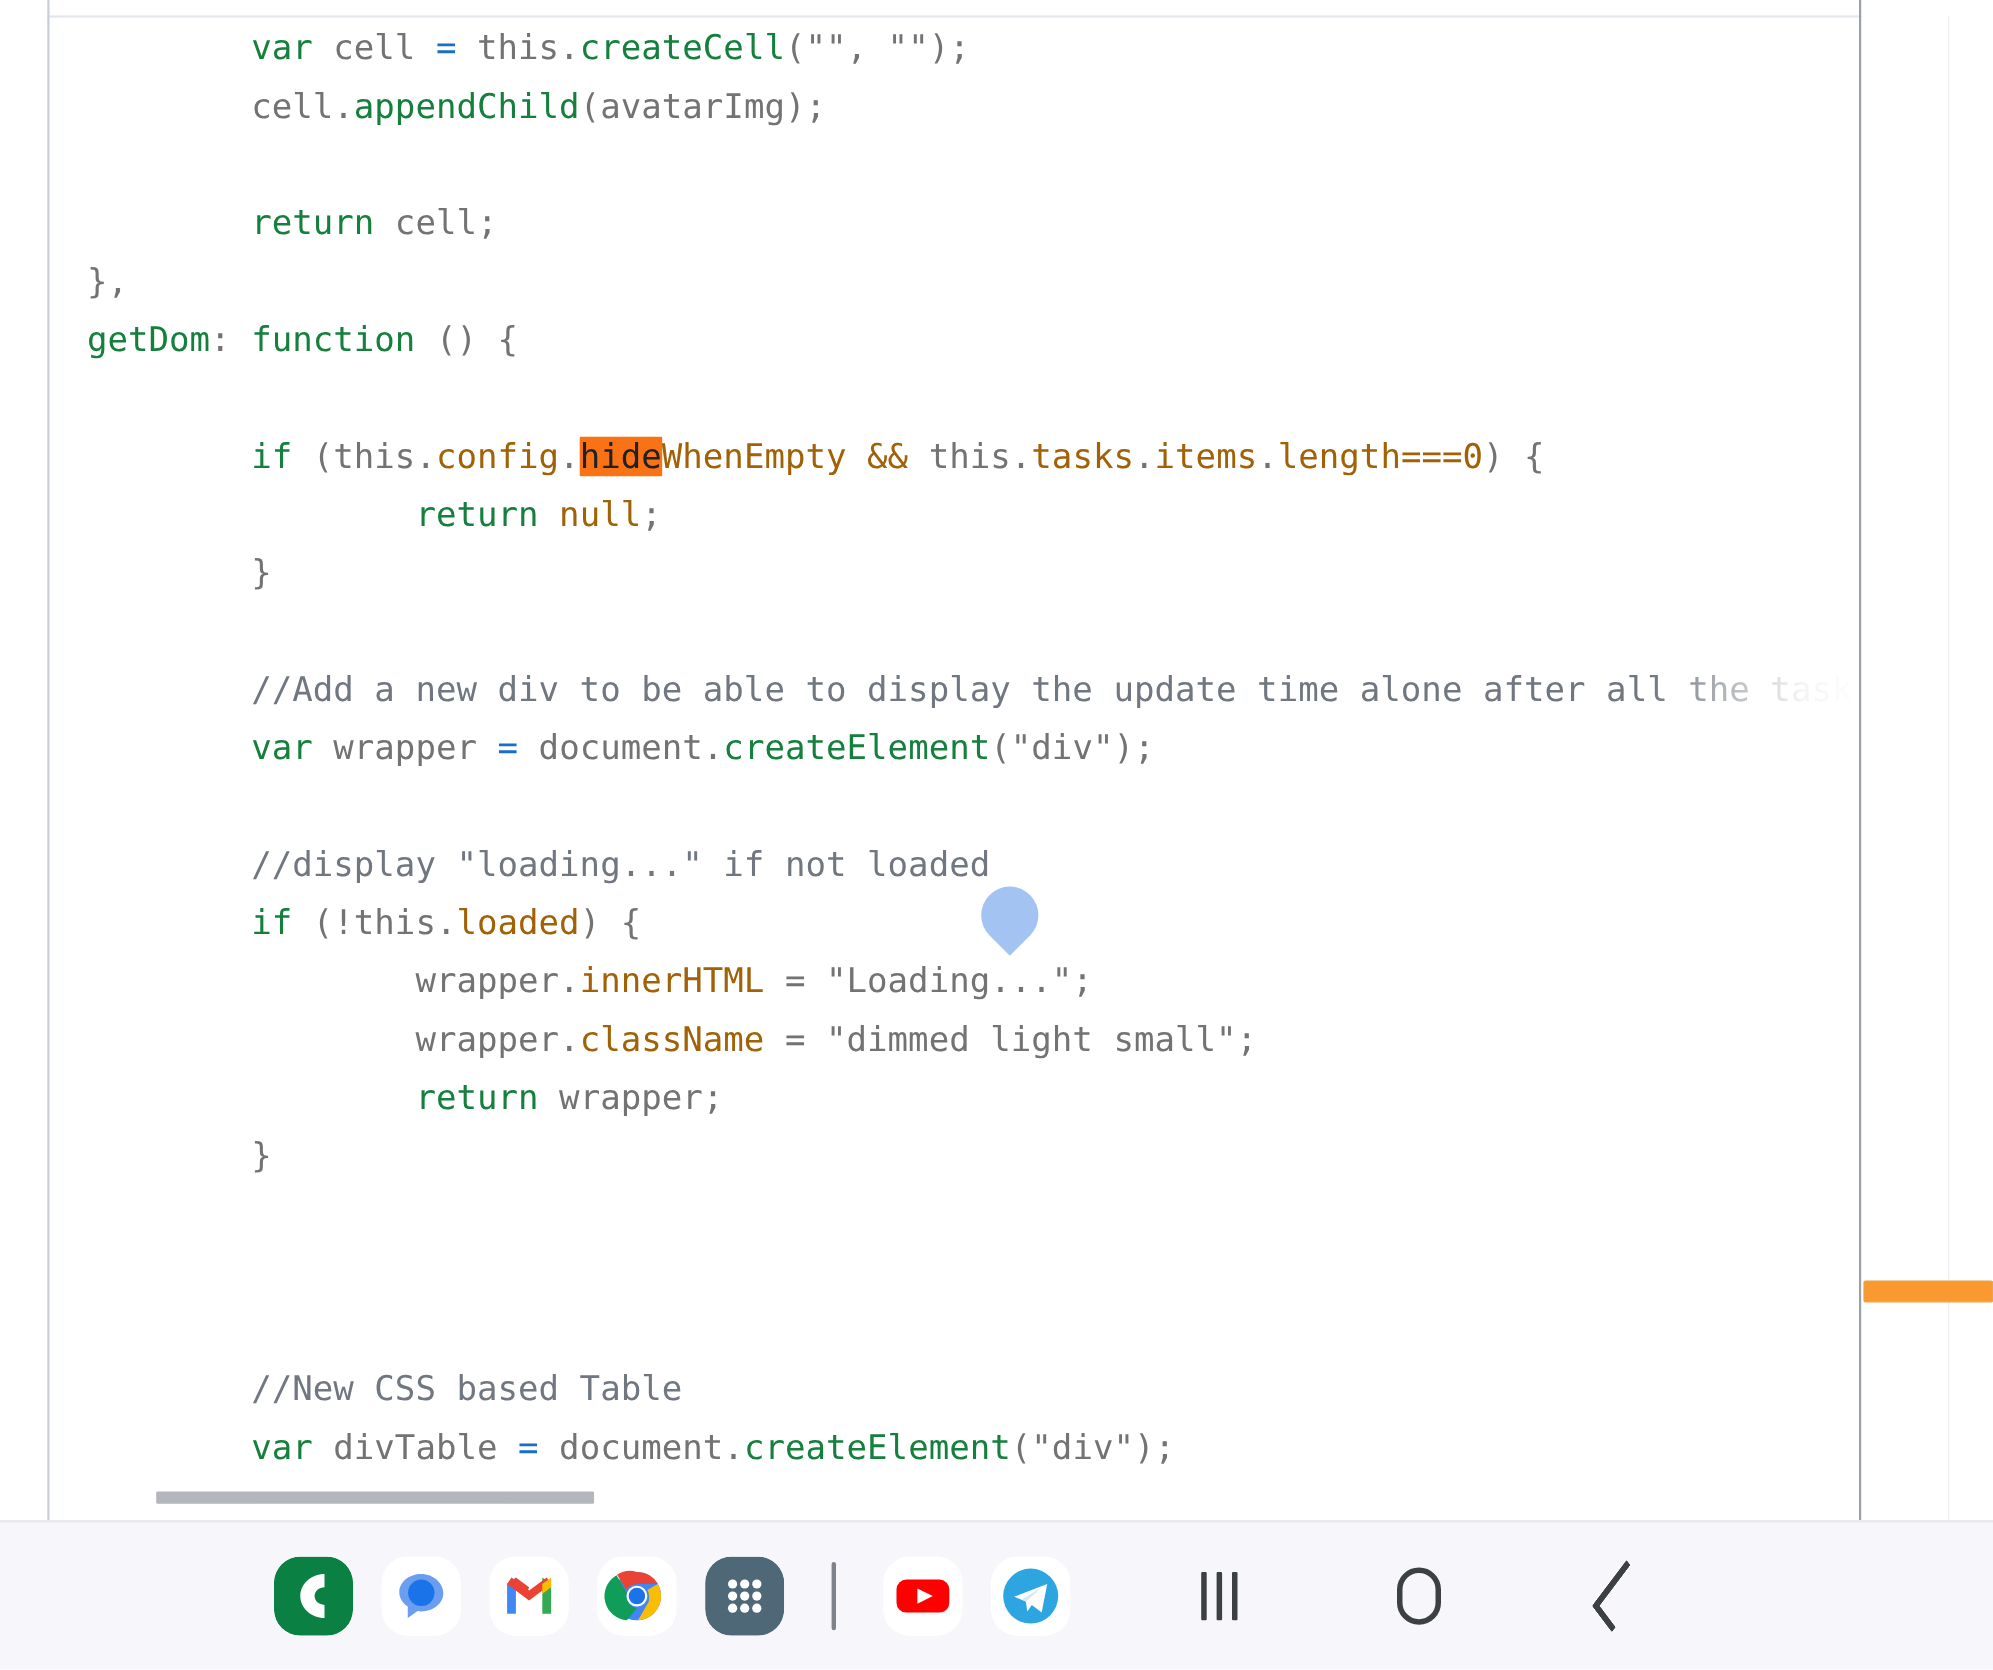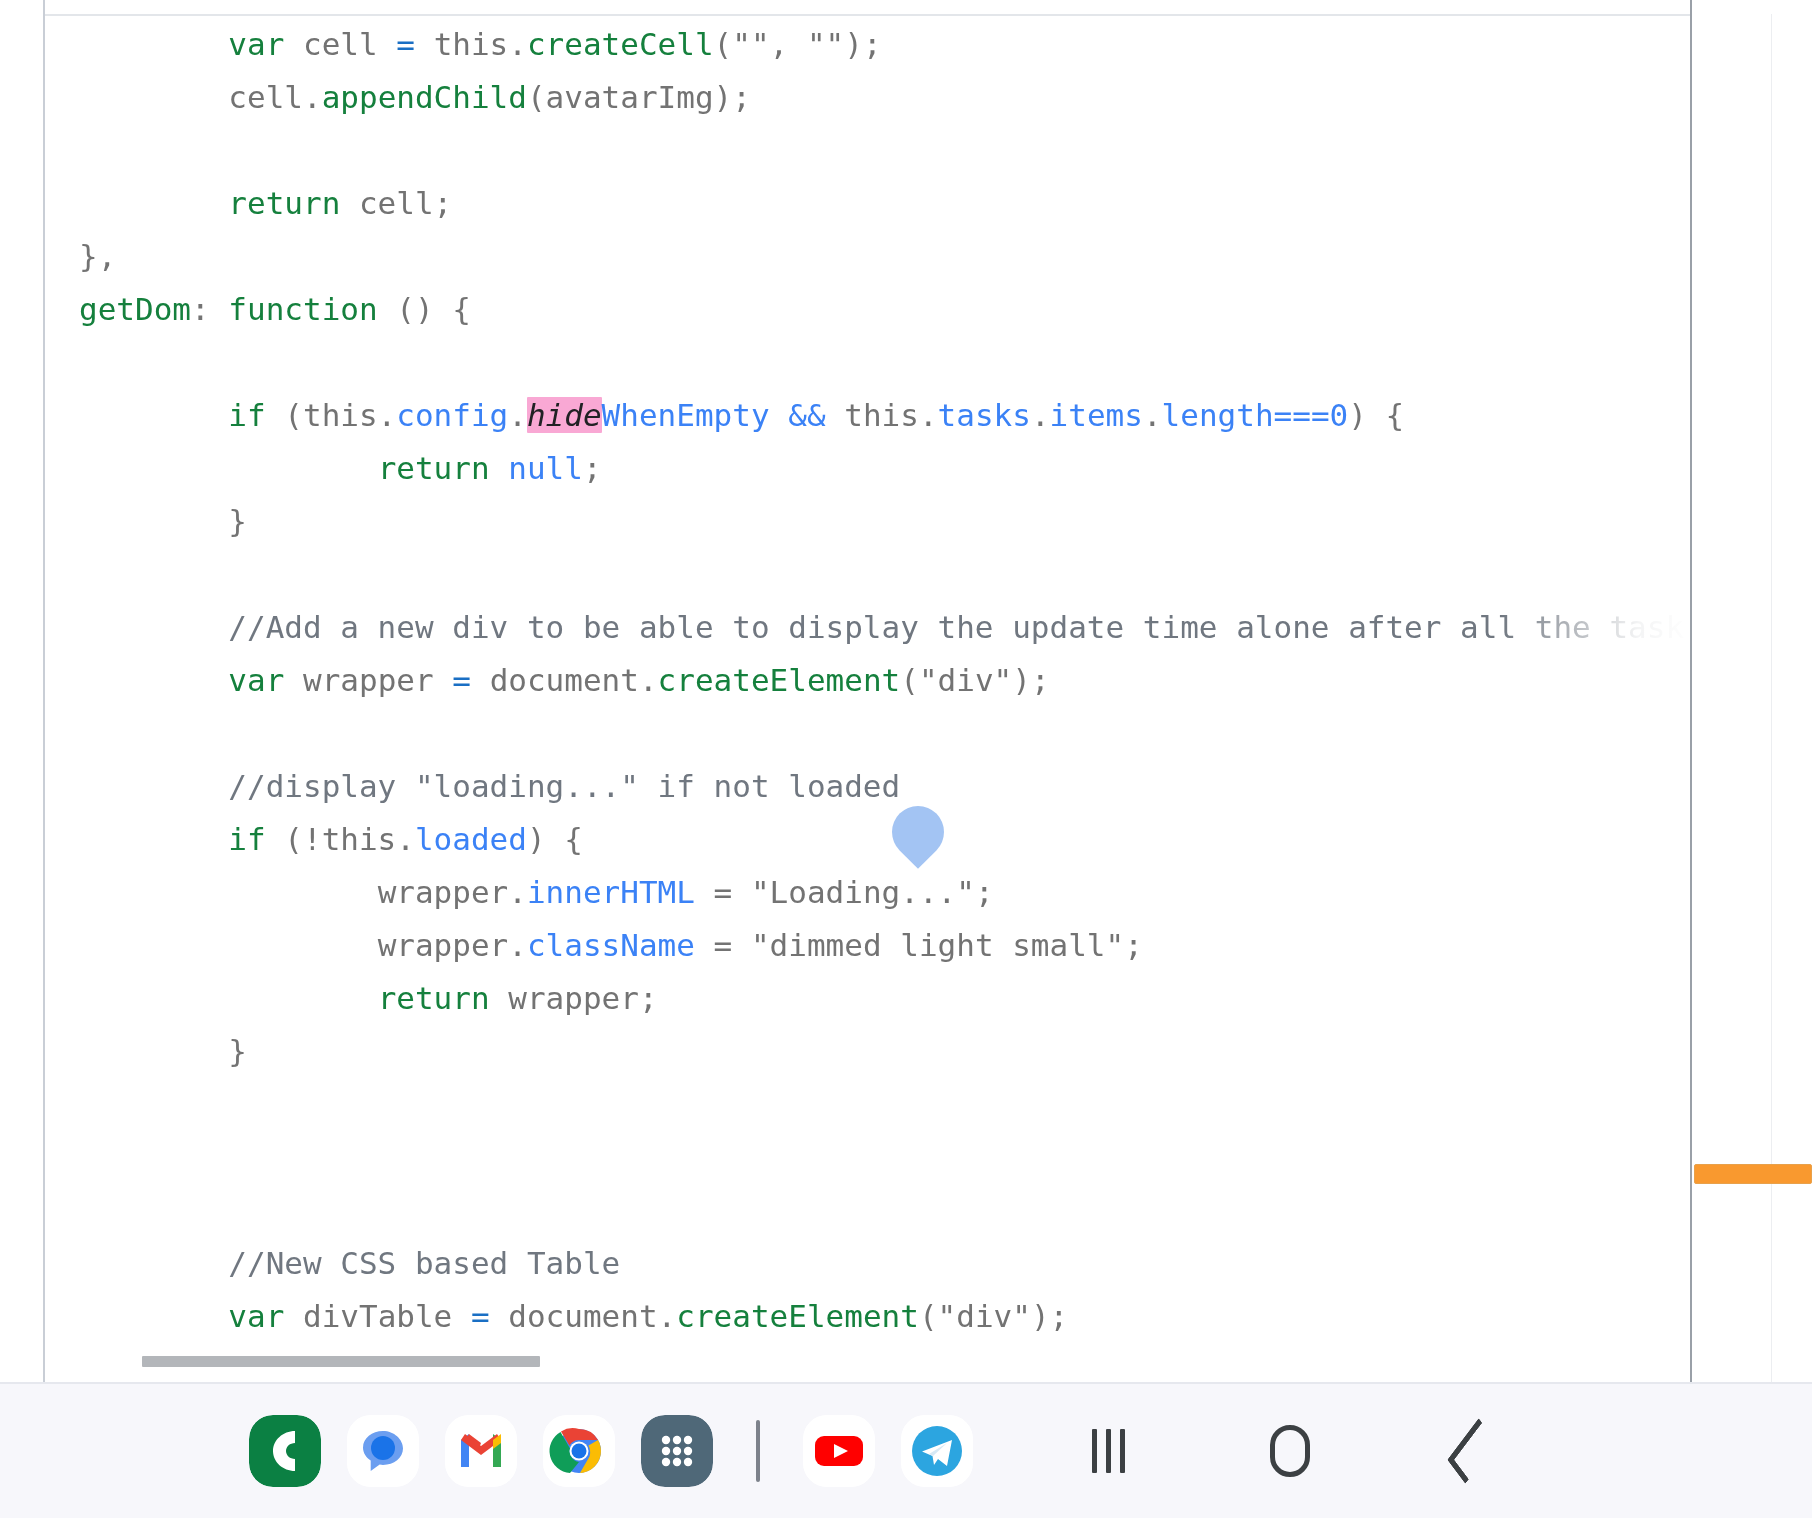--- a/index.html
+++ b/index.html
@@ -89,25 +89,25 @@
     font-size: 31px;
     line-height: 53px;
     color: #202124;
     letter-spacing: 0px;
   }
   .ln { display: block; height: 53px; padding-left: 36px; }
 
   
   .kw   { color: #15803d; }             
   .fn   { color: #15803d; }             
-  .prop { color: #3b82f6; }             
+  .prop { color: #a16207; }             
   .cmt  { color: #707780; }             
   .op   { color: #1a6fc4; }             
   .pl   { color: #737373; }             
-  .hl   { background: #f9a8d4; color: #202124; border-radius: 1px; font-style: italic; }
+  .hl   { background: #f97316; color: #202124; border-radius: 1px; }
 
   
   .fade-mask {
     position: absolute;
     left: 1500px; top: 18px;
     width: 192px; height: 1330px;
     background: linear-gradient(to right, rgba(255,255,255,0) 0%, rgba(255,255,255,0.92) 72%, #ffffff 100%);
     pointer-events: none;
   }
 

